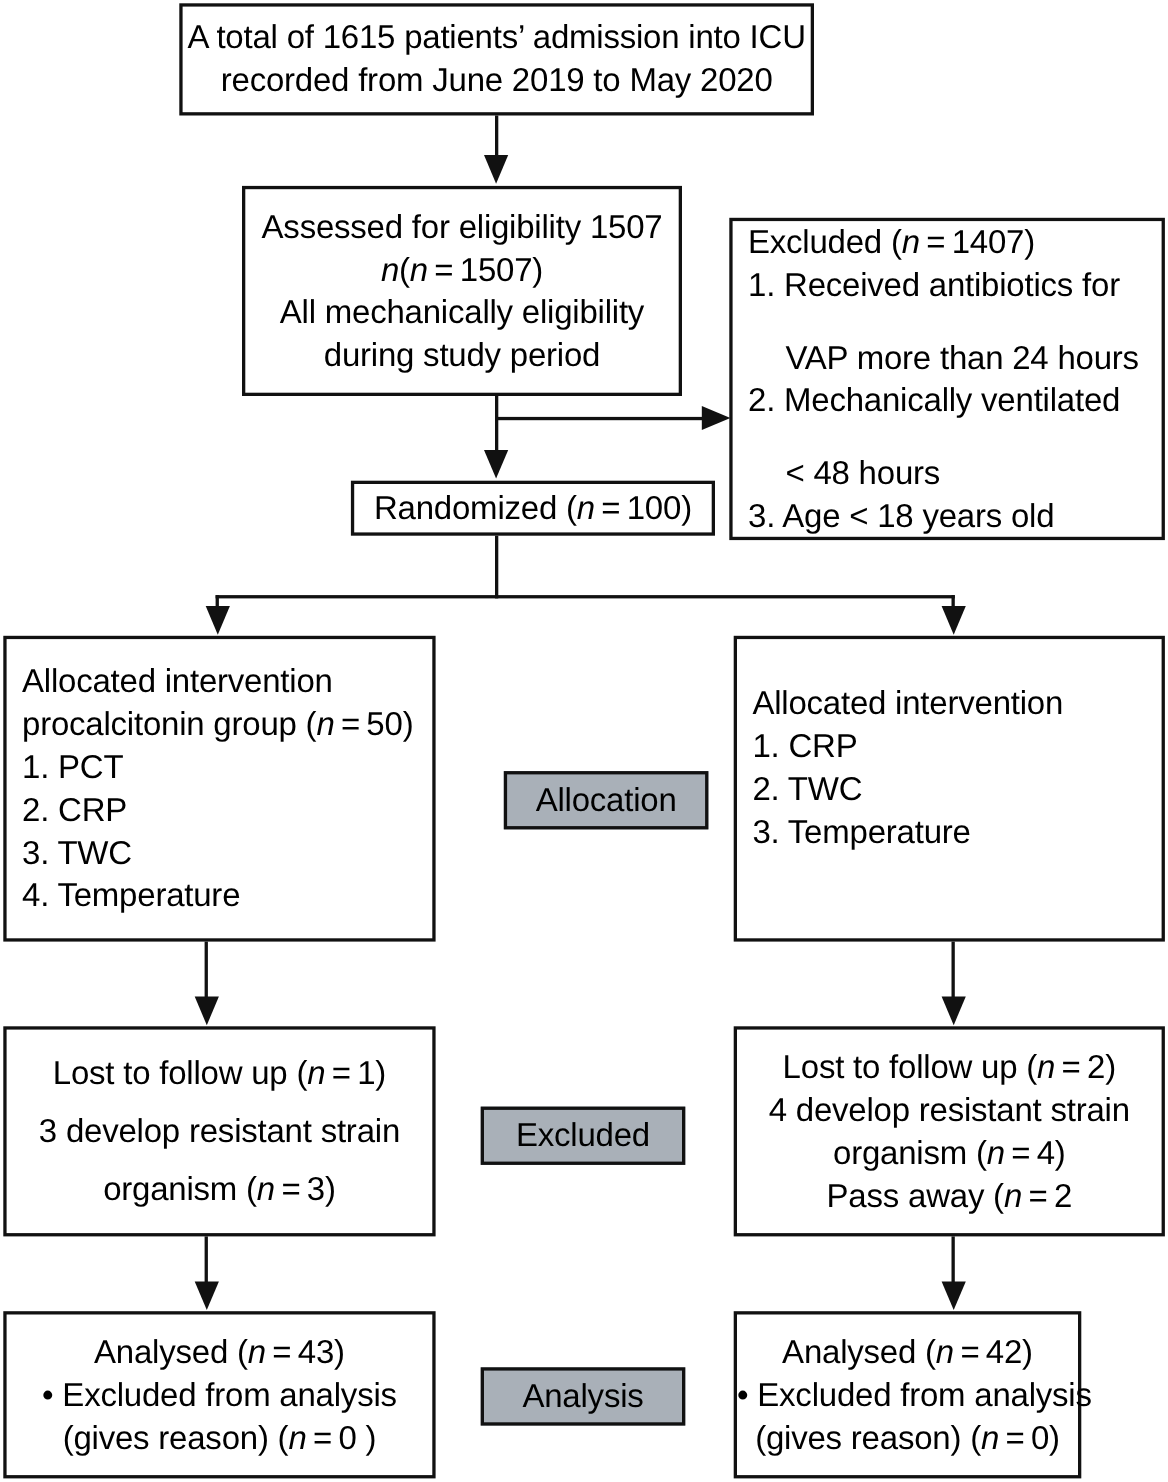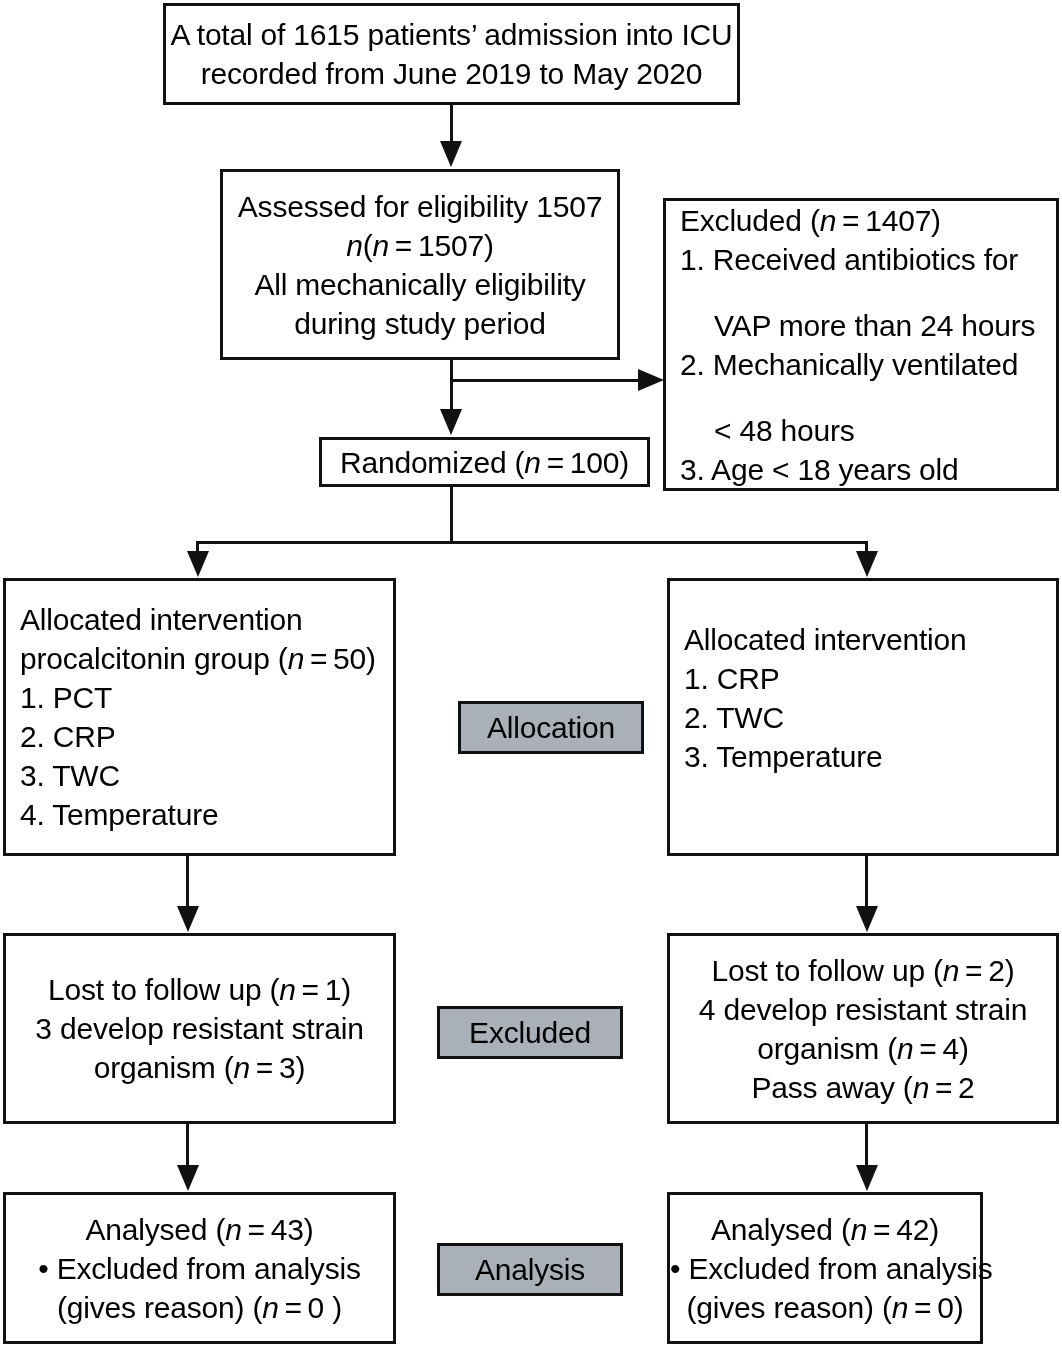--- a/index.html
+++ b/index.html
@@ -141,21 +141,21 @@
   <div class="label-box" style="left:437px; top:701px; width:186px; height:53px;margin-left:21px;">
     <span>Allocation</span>
   </div>
 
   <div class="vline" style="left:186px; top:856px; height:53px;"></div>
   <div class="arrow-down" style="left:177px; top:906px;"></div>
 
   <div class="vline" style="left:865px; top:856px; height:53px;"></div>
   <div class="arrow-down" style="left:856px; top:906px;"></div>
 
-  <div class="box center" style="left:3px; top:933px; width:393px; height:191px;">
+  <div class="box center" style="left:3px; top:933px; width:393px; height:191px;gap:14px;">
     <span class="ln">Lost to follow up (<em>n</em> = 1)</span>
     <span class="ln">3 develop resistant strain</span>
     <span class="ln">organism (<em>n</em> = 3)</span>
   </div>
 
   <div class="box center" style="left:667px; top:933px; width:392px; height:191px;">
     <span class="ln">Lost to follow up (<em>n</em> = 2)</span>
     <span class="ln">4 develop resistant strain</span>
     <span class="ln">organism (<em>n</em> = 4)</span>
     <span class="ln">Pass away (<em>n</em> = 2</span>

